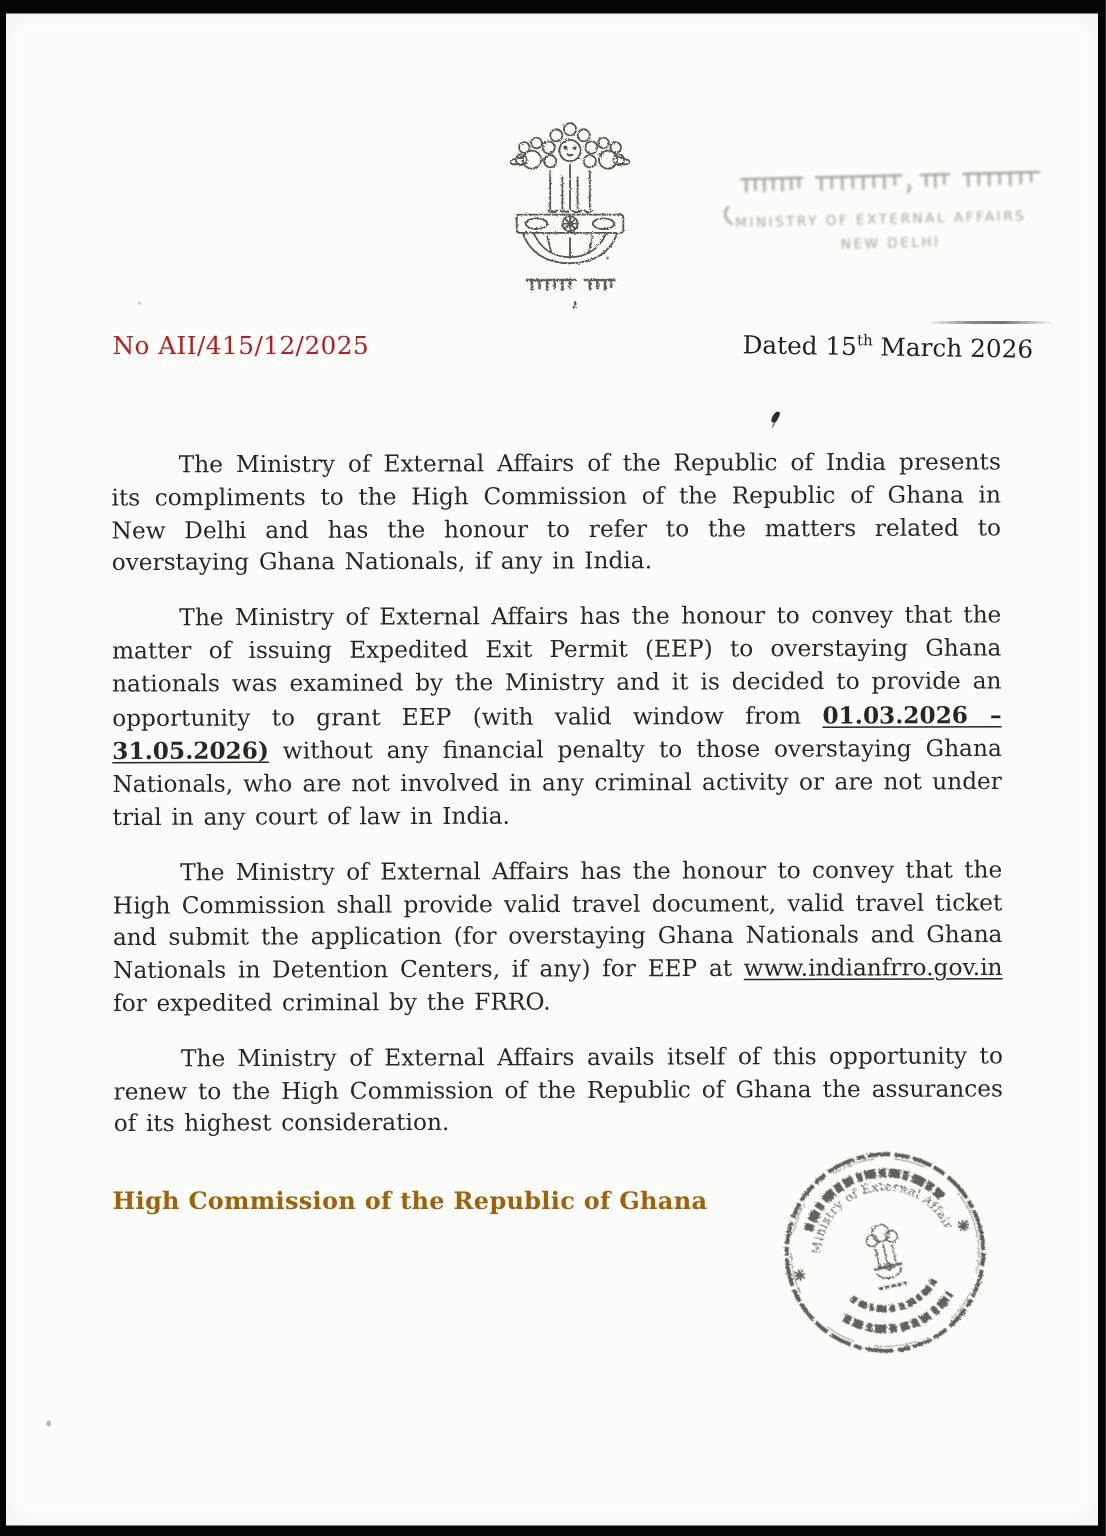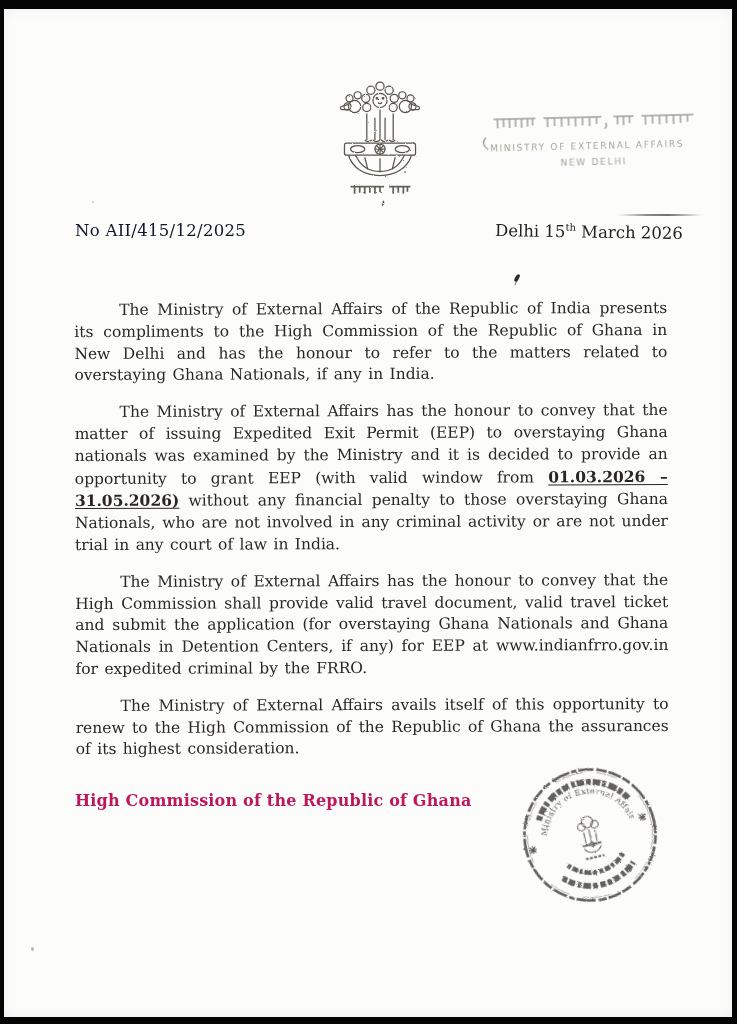--- a/index.html
+++ b/index.html
@@ -18,40 +18,40 @@
     background: #fcfcfa;
     box-shadow: inset 0 0 14px rgba(0,0,0,0.05);
   }
   
   .emblem { position: absolute; left: 320px; top: 66px; width: 112px; height: 132px; }
   .received-stamp { position: absolute; left: 476px; top: 92px; width: 228px; height: 80px; transform: rotate(-1.4deg); }
   .stamp-en { font-family: "DejaVu Sans", "Liberation Sans", sans-serif; font-size: 9px; letter-spacing: 1.7px; fill: #8d897e; }
   .faint-line { position: absolute; left: 614px; top: 205px; width: 84px; height: 2px;
     background: linear-gradient(to right, rgba(120,120,118,0), rgba(100,100,96,.75) 35%, rgba(80,80,76,.8) 60%, rgba(120,120,118,0));
   }
-  .ref-no { position: absolute; left: 71px; top: 212px; font-size: 16.5px; color: #0f172a; letter-spacing: 0.3px; }
+  .ref-no { position: absolute; left: 71px; top: 212px; font-size: 16.5px; color: #b91c1c; letter-spacing: 0.3px; }
   .date-line { position: absolute; left: 491px; top: 213px; font-size: 16.5px; color: #232120; transform: rotate(0.9deg); white-space: nowrap; }
   .date-line sup { font-size: 10px; }
   .ink-mark { position: absolute; left: 511px; top: 265px; width: 4px; height: 8px;
     background: #2e2c2a; border-radius: 70% 30% 55% 45%; transform: rotate(24deg);
     box-shadow: 1px 5px 0 -1.5px rgba(46,44,42,.65);
   }
   
   .body-text {
     position: absolute; left: 71px; top: 290px; width: 593px;
     font-size: 15.5px; line-height: 21.8px; color: #292623;
     text-align: justify; transform: rotate(-0.2deg);
   }
   .body-text p { margin: 0 0 15px 0; text-indent: 45px; word-spacing: 1.5px; }
   .bold-underline { font-weight: 700; text-decoration: underline; text-underline-offset: 2px; }
-  .underline { text-underline-offset: 2px; }
+  .underline { text-decoration: underline; text-underline-offset: 2px; }
   
   .addressee {
     position: absolute; left: 71px; top: 780px;
-    font-weight: 700; font-size: 16px; line-height: 24.5px; color: #be185d;
+    font-weight: 700; font-size: 16px; line-height: 24.5px; color: #a16207;
     letter-spacing: 0.2px;
   }
   .seal { position: absolute; left: 510px; top: 750px; width: 152px; height: 152px; transform: rotate(-13deg); opacity: .92; }
   .seal-en { font-family: "DejaVu Serif", "Liberation Serif", serif; font-size: 8.5px; letter-spacing: 0.4px; fill: #403c36; }
   
   .speck { position: absolute; background: #8b8a86; border-radius: 50%; }
   .speck.s1 { left: 400px; top: 162px; width: 2px; height: 2px; }
   .speck.s2 { left: 212px; top: 302px; width: 3px; height: 3px; opacity: .5; }
   .speck.s3 { left: 27px; top: 938px; width: 3px; height: 4px; opacity: .6; }
   .speck.s4 { left: 88px; top: 192px; width: 2px; height: 2px; opacity: .45; }
@@ -144,21 +144,21 @@
           <text x="80" y="64" class="stamp-en">NEW DELHI</text>
         </g>
       </svg>
       <span class="sr">विदेश मंत्रालय, नई दिल्ली</span>
     </div>
 
     <div class="faint-line"></div>
 
     <div class="ref-no">No AII/415/12/2025</div>
 
-    <div class="date-line"><span>Delhi </span><span>15</span><sup>th</sup><span> March 2026</span></div>
+    <div class="date-line"><span>Dated </span><span>15</span><sup>th</sup><span> March 2026</span></div>
 
     <div class="ink-mark"></div>
 
     <div class="body-text" id="body-paragraphs">
         <p><span>The Ministry of External Affairs of the Republic of India presents its compliments to the High Commission of the Republic of Ghana in New Delhi and has the honour to refer to the matters related to overstaying Ghana Nationals, if any in India.</span></p>
         <p><span>The Ministry of External Affairs has the honour to convey that the matter of issuing Expedited Exit Permit (EEP) to overstaying Ghana nationals was examined by the Ministry and it is decided to provide an opportunity to grant EEP (with valid window from </span><span class="bold-underline">01.03.2026 – 31.05.2026)</span><span> without any financial penalty to those overstaying Ghana Nationals, who are not involved in any criminal activity or are not under trial in any court of law in India.</span></p>
         <p><span>The Ministry of External Affairs has the honour to convey that the High Commission shall provide valid travel document, valid travel ticket and submit the application (for overstaying Ghana Nationals and Ghana Nationals in Detention Centers, if any) for EEP at </span><span class="underline">www.indianfrro.gov.in</span><span> for expedited criminal by the FRRO.</span></p>
         <p><span>The Ministry of External Affairs avails itself of this opportunity to renew to the High Commission of the Republic of Ghana the assurances of its highest consideration.</span></p>
       </div>
 

